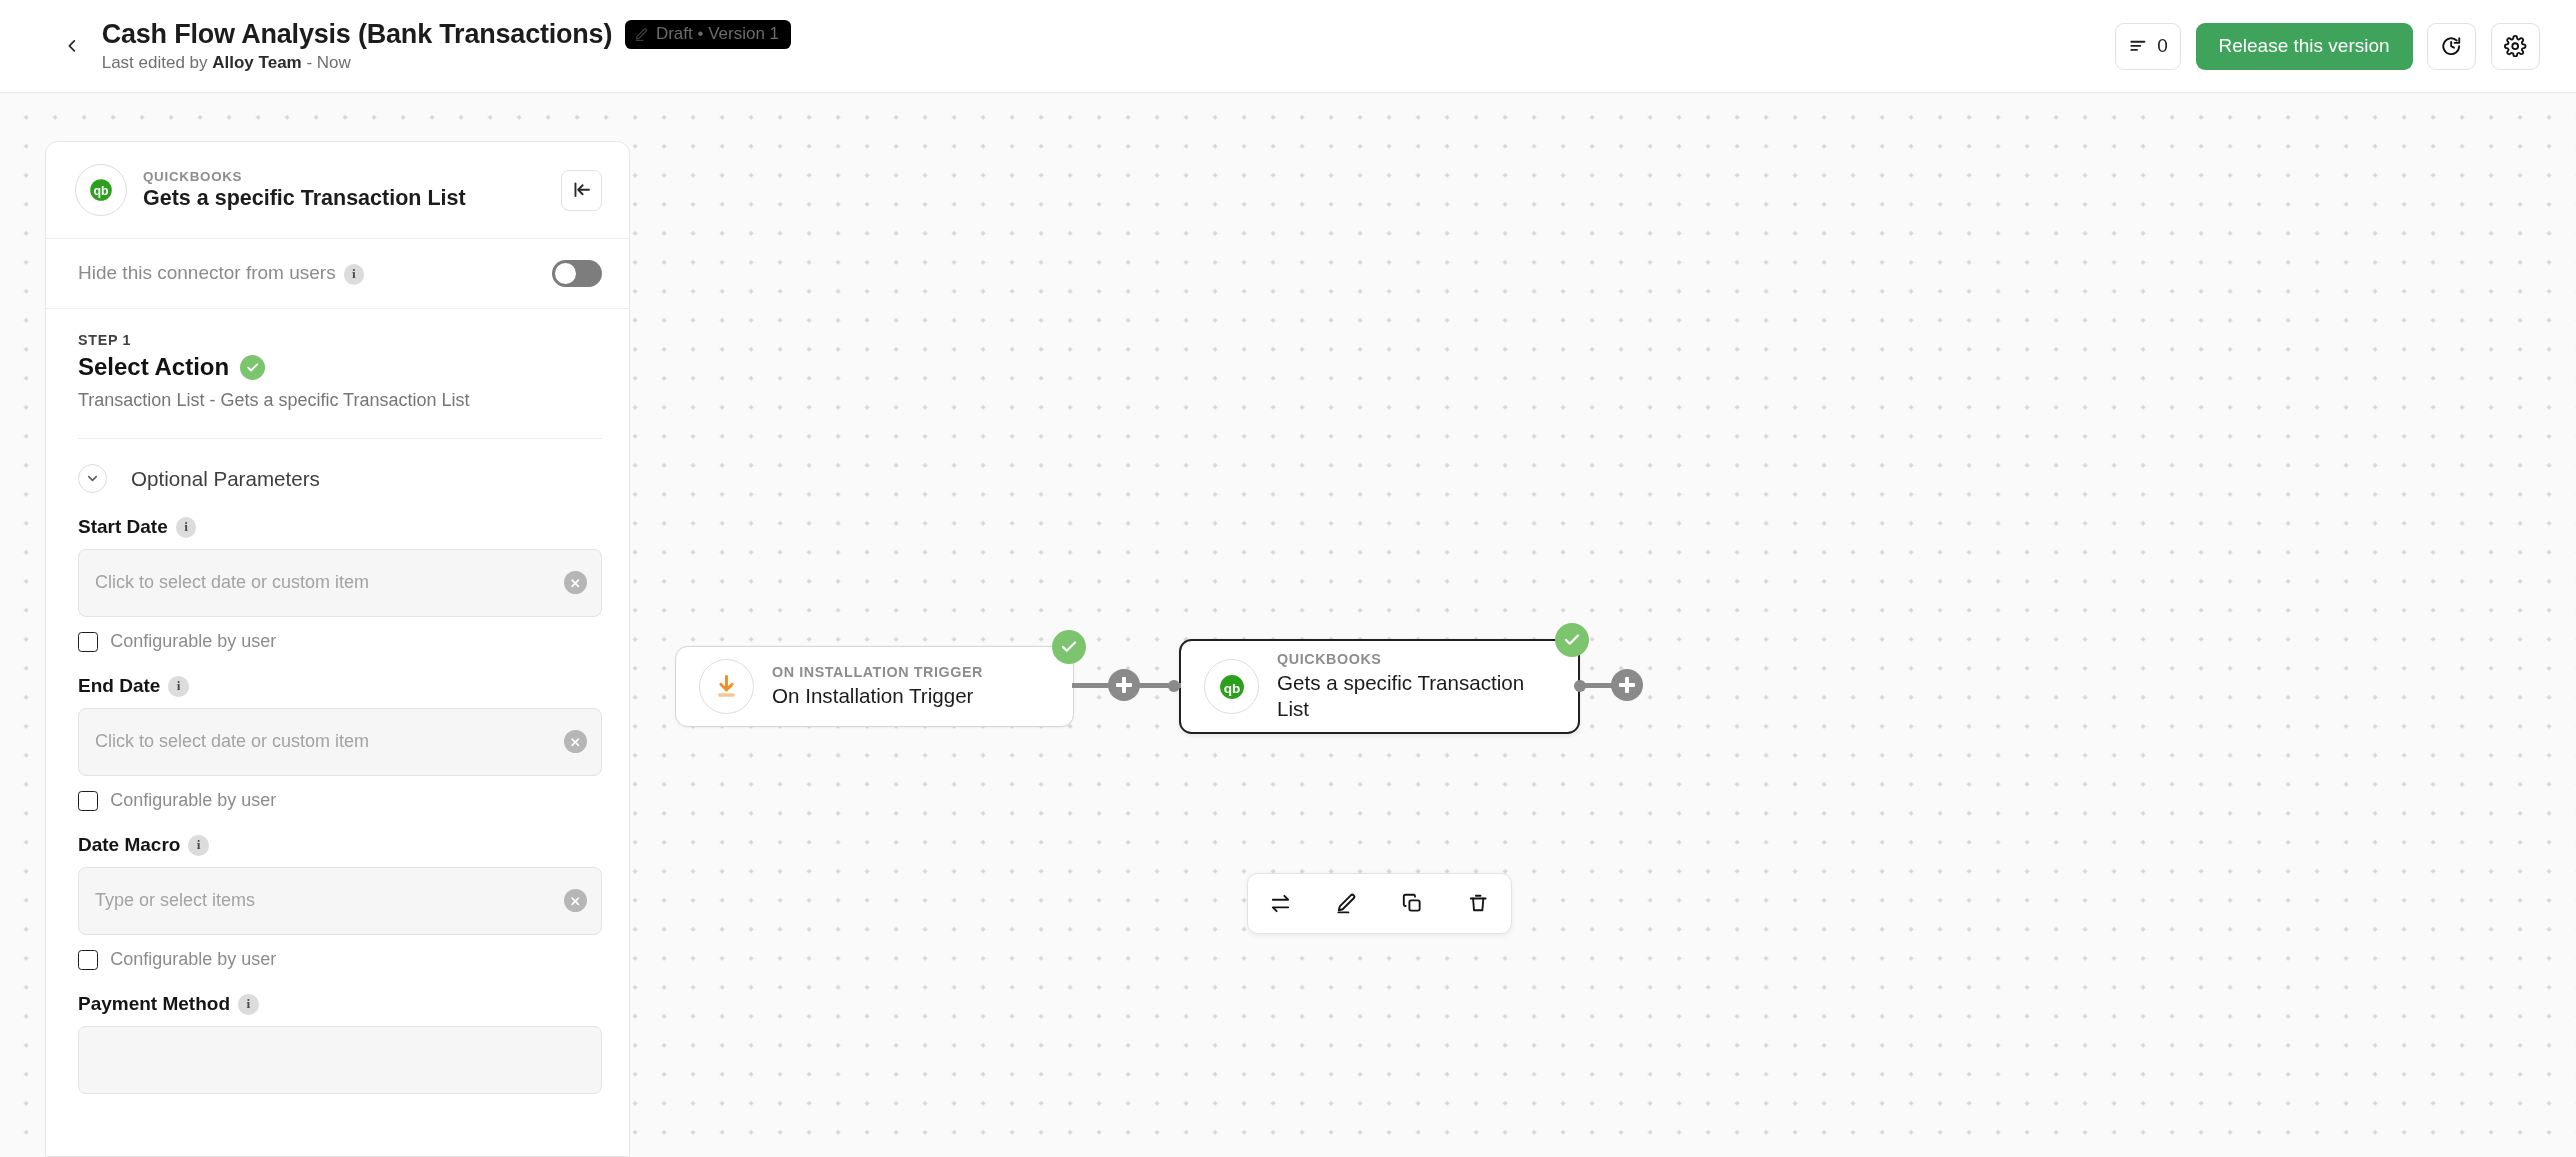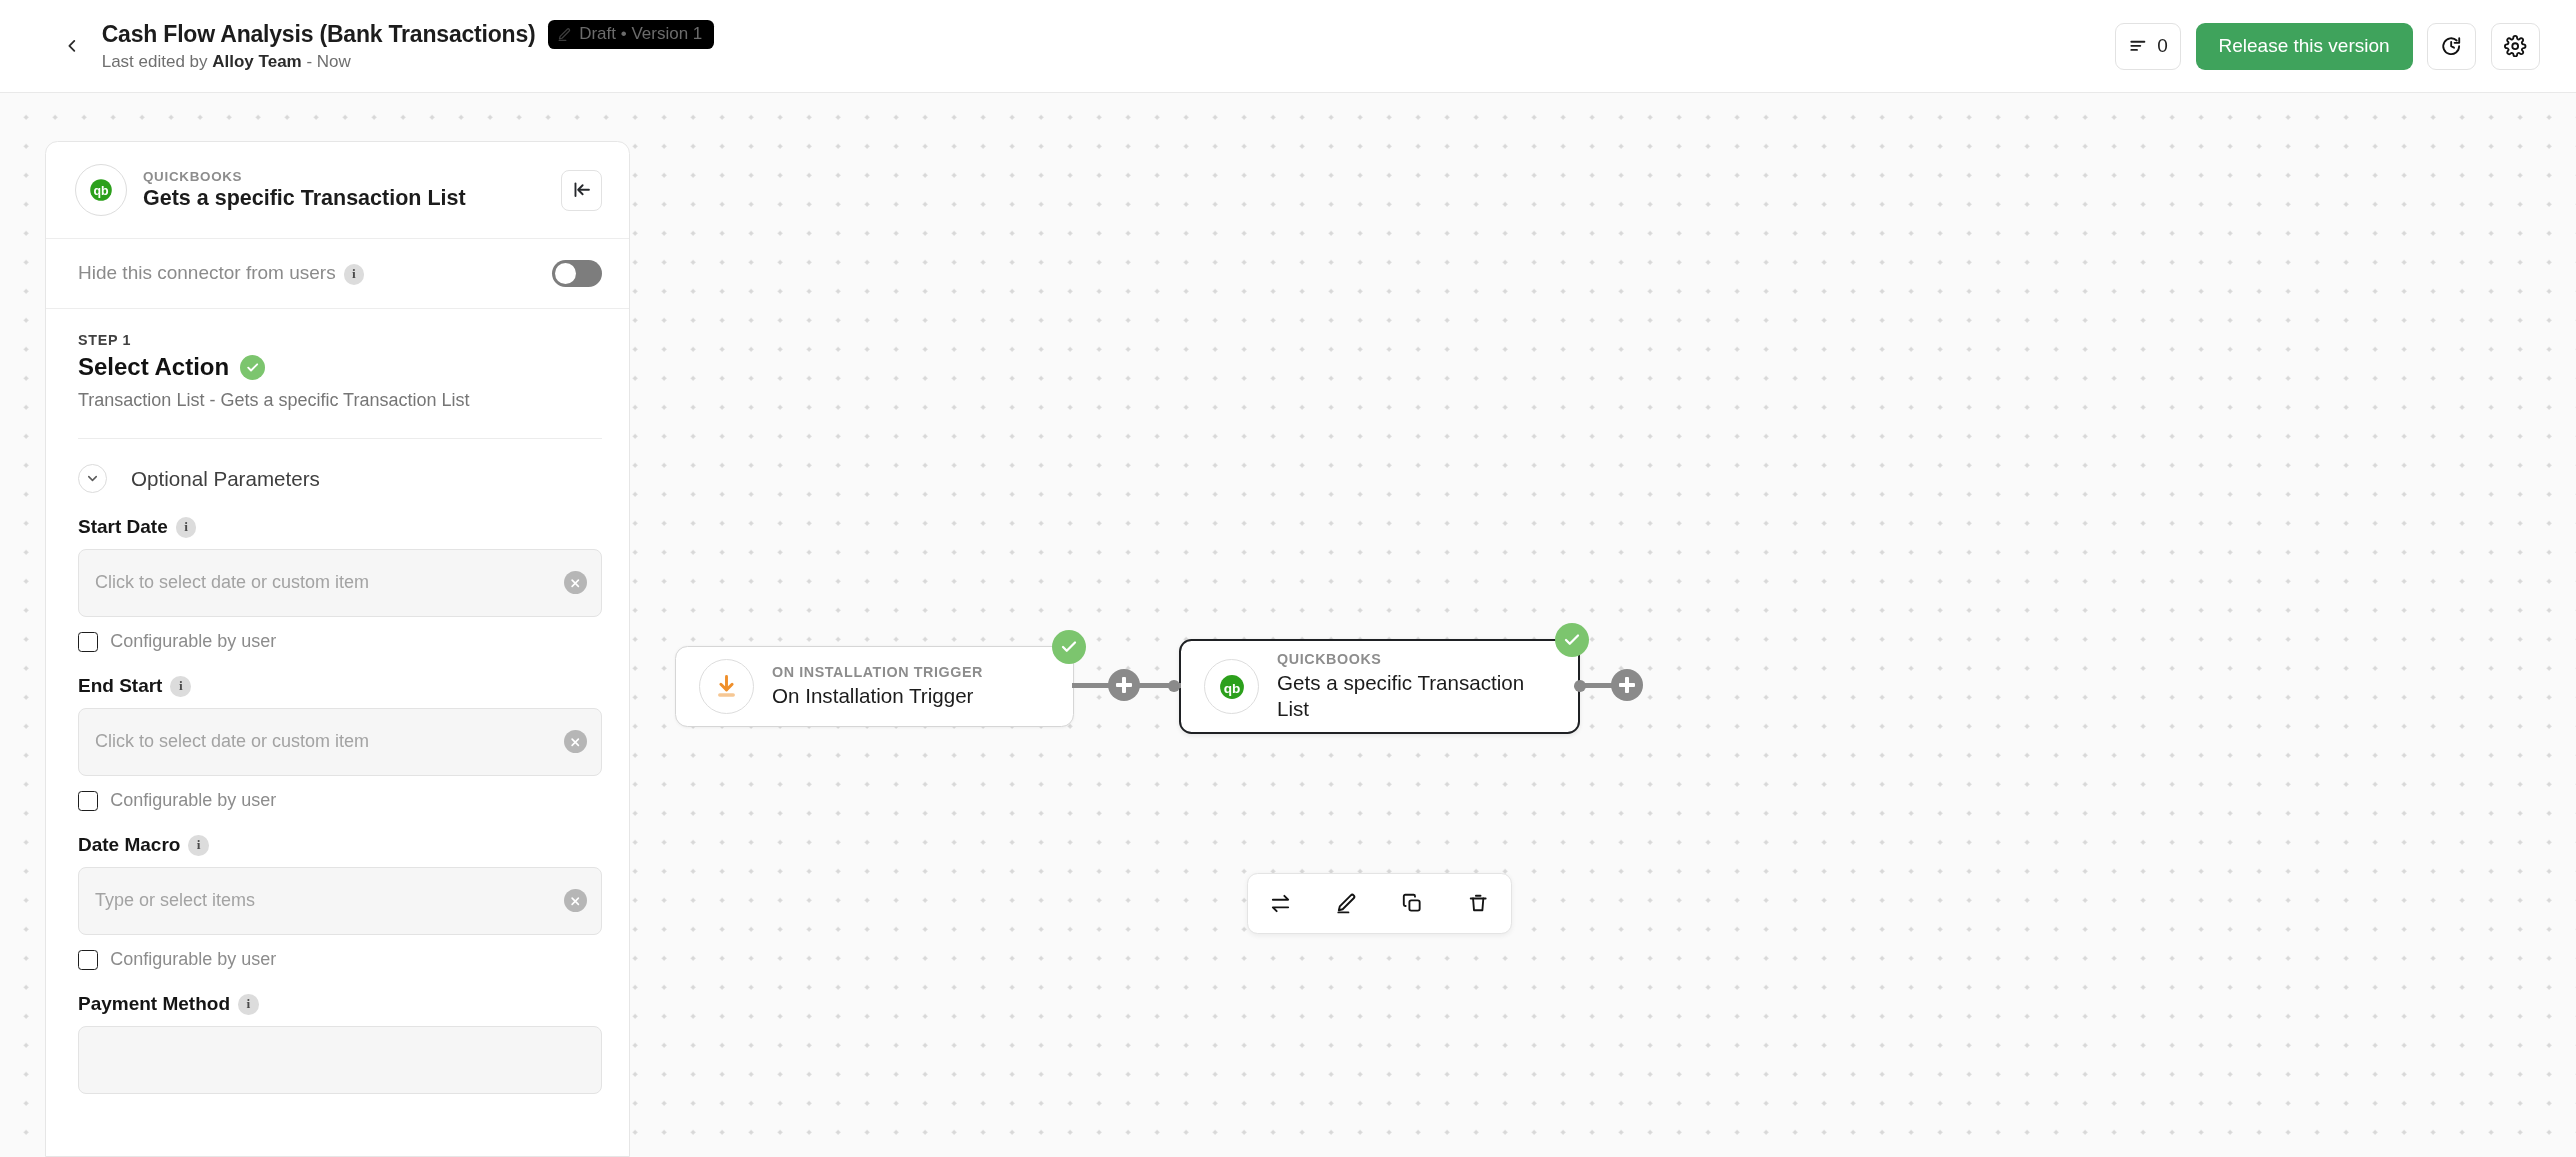--- a/index.html
+++ b/index.html
@@ -28,21 +28,21 @@
   .back-btn {
     width: 39px; height: 39px;
     margin-left: 52px;
     display: flex; align-items: center; justify-content: center;
     cursor: pointer;
     background: transparent; border: none;
   }
   .title-block { margin-left: 10.7px; display: flex; flex-direction: column; gap: 3.6px; }
   .title-row { display: flex; align-items: center; gap: 12.5px; }
   .wf-title {
-    font-size: 23px; font-weight: bold; color: #1c1c1c; letter-spacing: -0.2px;
+    font-size: 27px; font-weight: bold; color: #1c1c1c; letter-spacing: -0.2px;
     white-space: nowrap;
   }
   .draft-badge {
     display: inline-flex; align-items: center; gap: 7.2px;
     background: #000000; border-radius: 6.3px;
     padding: 4.5px 11.6px 4.5px 9px;
     font-size: 17px; color: #6b6b6b;
     white-space: nowrap;
   }
   .subtitle { font-size: 17px; color: #6f6f6f; white-space: nowrap; }
@@ -524,21 +524,21 @@
         </span>
       </div>
       <div class="cfg-row">
         <span class="cbox"></span>
         <span class="cfg-label">Configurable by user</span>
       </div>
     </div>
 
     <div class="field">
       <div class="field-label">
-          <span>End Start</span>
+          <span>End Date</span>
           <span class="info-dot">i</span>
         </div>
       <div class="input-wrap">
         <span class="input-ph">Click to select date or custom item</span>
         <span class="clear-x">
           <svg width="12.5" height="12.5" viewBox="0 0 24 24" fill="none" stroke="#fff" stroke-width="3.2" stroke-linecap="round">
             <line x1="6" y1="6" x2="18" y2="18"></line>
             <line x1="18" y1="6" x2="6" y2="18"></line>
           </svg>
         </span>

